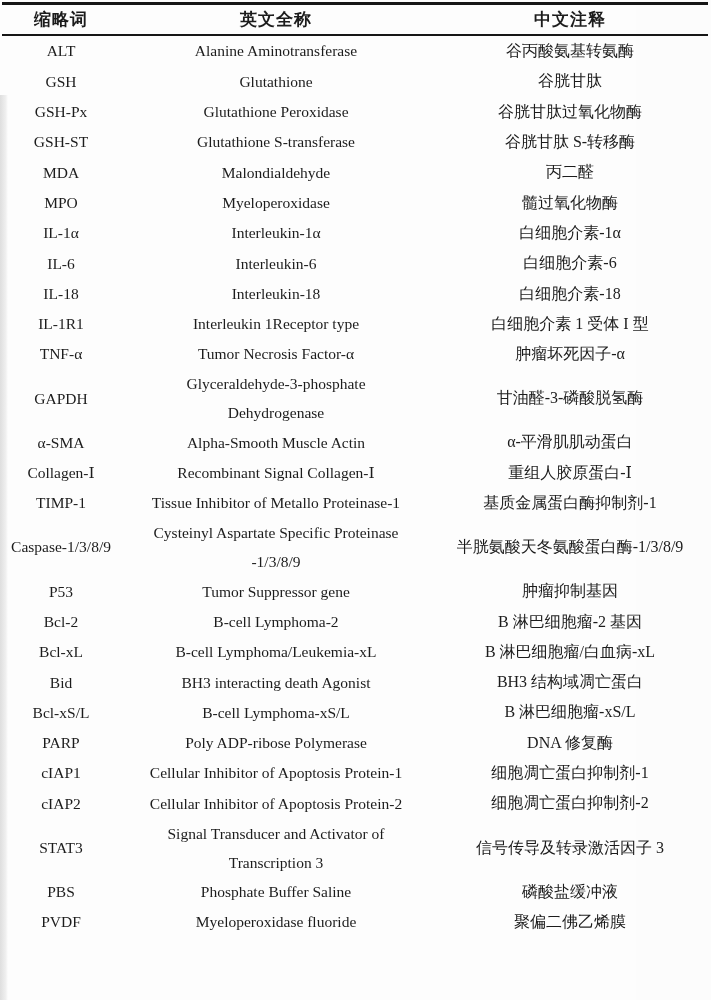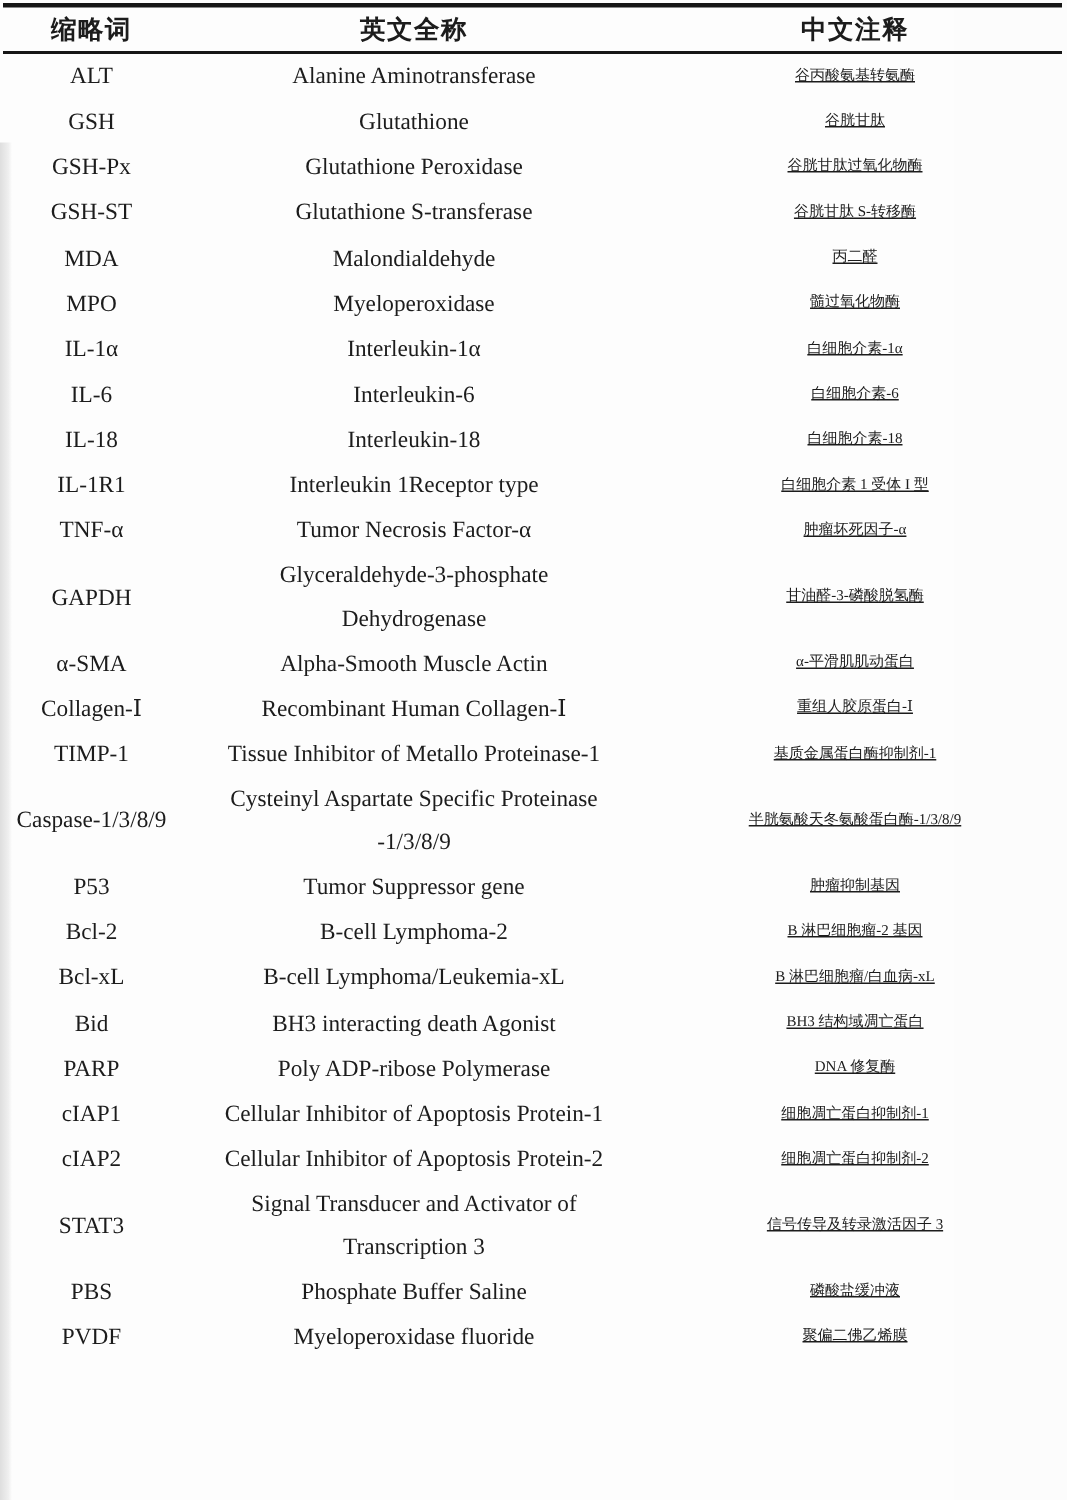--- a/index.html
+++ b/index.html
@@ -52,22 +52,21 @@
   tbody td {
     height: 30.3px;
     padding: 0;
     text-align: center;
     vertical-align: middle;
     font-size: 15.5px;
     line-height: 1.25;
     white-space: nowrap;
   }
   tbody td[data-name="chinese-annotation-cell"] {
-    font-size: 10px;
-    text-decoration: underline;
+    font-size: 16px;
   }
   tbody tr.double td { height: 58px; }
   tbody tr.double td[data-name="english-name-cell"] div {
     line-height: 29px;
   }
 </style>
 </head>
 <body>
 
 <div class="page" data-name="document-page">
@@ -174,21 +173,21 @@
         <tr data-name="table-row">
           <td data-name="abbreviation-cell">α-SMA</td>
           <td data-name="english-name-cell">
             <div data-name="english-name-line">Alpha-Smooth Muscle Actin</div>
           </td>
           <td data-name="chinese-annotation-cell">α-平滑肌肌动蛋白</td>
         </tr>
         <tr data-name="table-row">
           <td data-name="abbreviation-cell">Collagen-Ⅰ</td>
           <td data-name="english-name-cell">
-            <div data-name="english-name-line">Recombinant Human Collagen-Ⅰ</div>
+            <div data-name="english-name-line">Recombinant Signal Collagen-Ⅰ</div>
           </td>
           <td data-name="chinese-annotation-cell">重组人胶原蛋白-Ⅰ</td>
         </tr>
         <tr data-name="table-row">
           <td data-name="abbreviation-cell">TIMP-1</td>
           <td data-name="english-name-cell">
             <div data-name="english-name-line">Tissue Inhibitor of Metallo Proteinase-1</div>
           </td>
           <td data-name="chinese-annotation-cell">基质金属蛋白酶抑制剂-1</td>
         </tr>
@@ -220,20 +219,27 @@
             <div data-name="english-name-line">B-cell Lymphoma/Leukemia-xL</div>
           </td>
           <td data-name="chinese-annotation-cell">B 淋巴细胞瘤/白血病-xL</td>
         </tr>
         <tr data-name="table-row">
           <td data-name="abbreviation-cell">Bid</td>
           <td data-name="english-name-cell">
             <div data-name="english-name-line">BH3 interacting death Agonist</div>
           </td>
           <td data-name="chinese-annotation-cell">BH3 结构域凋亡蛋白</td>
+        </tr>
+        <tr data-name="table-row">
+          <td data-name="abbreviation-cell">Bcl-xS/L</td>
+          <td data-name="english-name-cell">
+            <div data-name="english-name-line">B-cell Lymphoma-xS/L</div>
+          </td>
+          <td data-name="chinese-annotation-cell">B 淋巴细胞瘤-xS/L</td>
         </tr>
         <tr data-name="table-row">
           <td data-name="abbreviation-cell">PARP</td>
           <td data-name="english-name-cell">
             <div data-name="english-name-line">Poly ADP-ribose Polymerase</div>
           </td>
           <td data-name="chinese-annotation-cell">DNA 修复酶</td>
         </tr>
         <tr data-name="table-row">
           <td data-name="abbreviation-cell">cIAP1</td>

